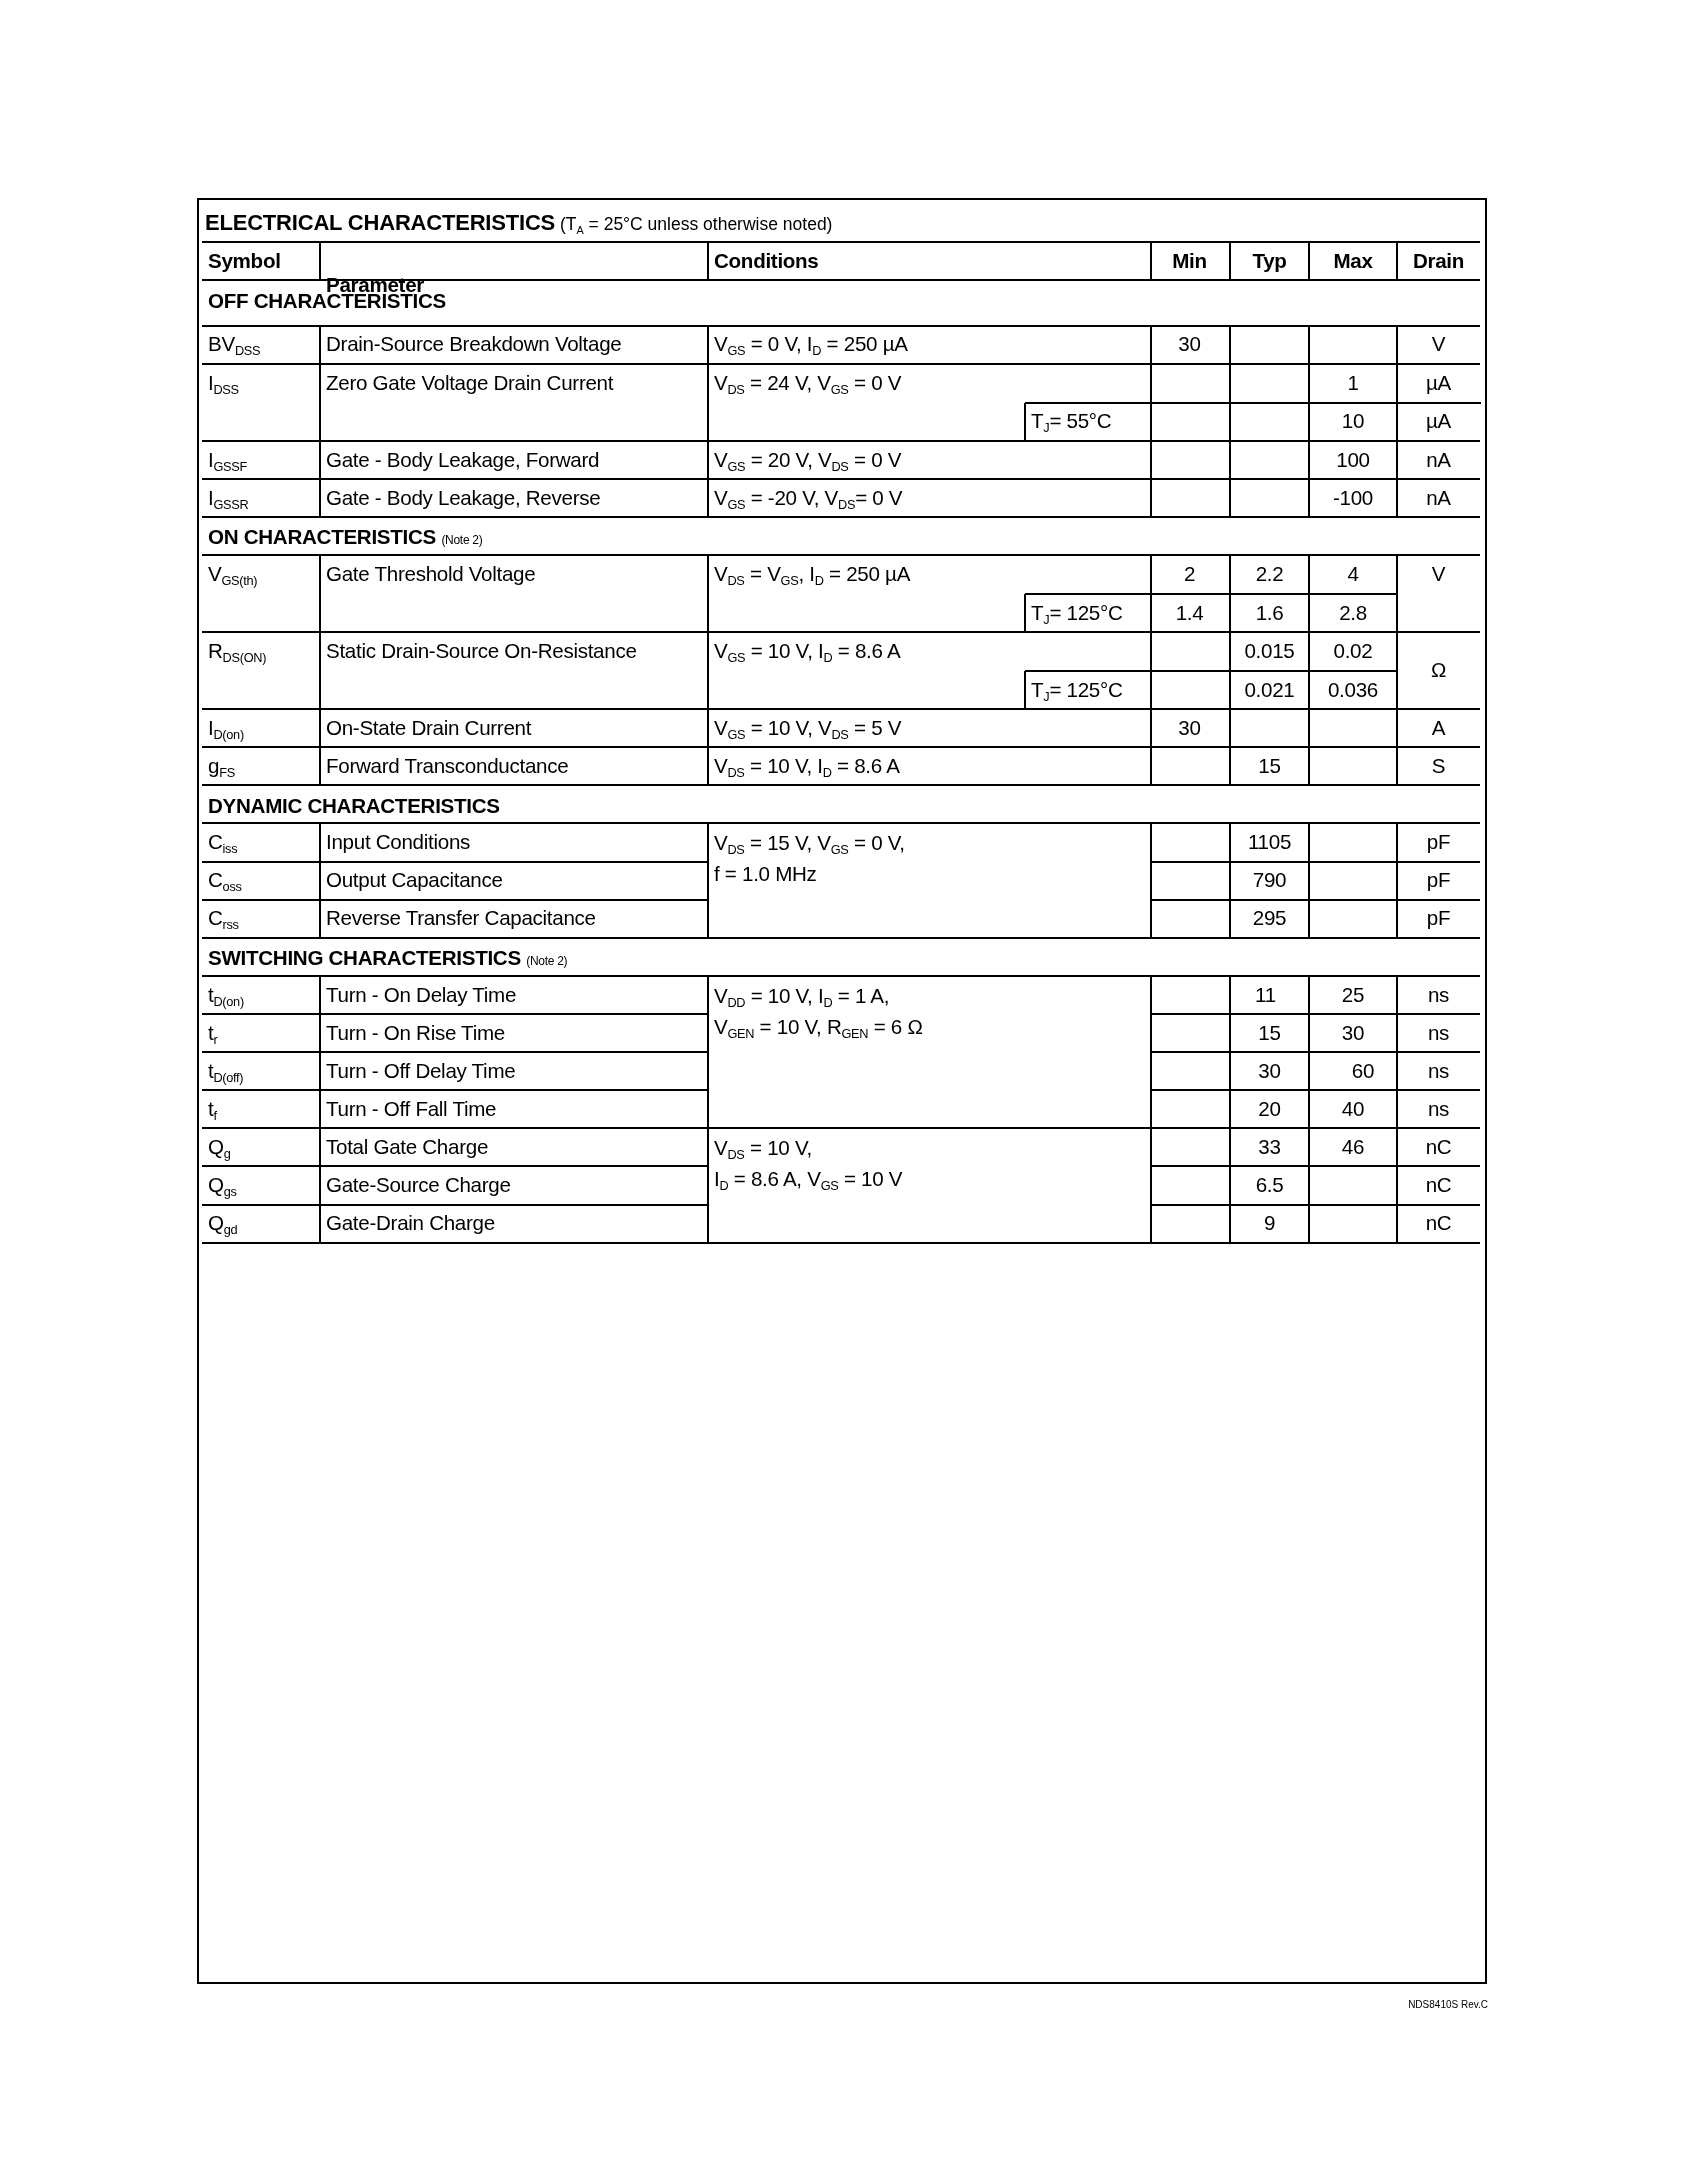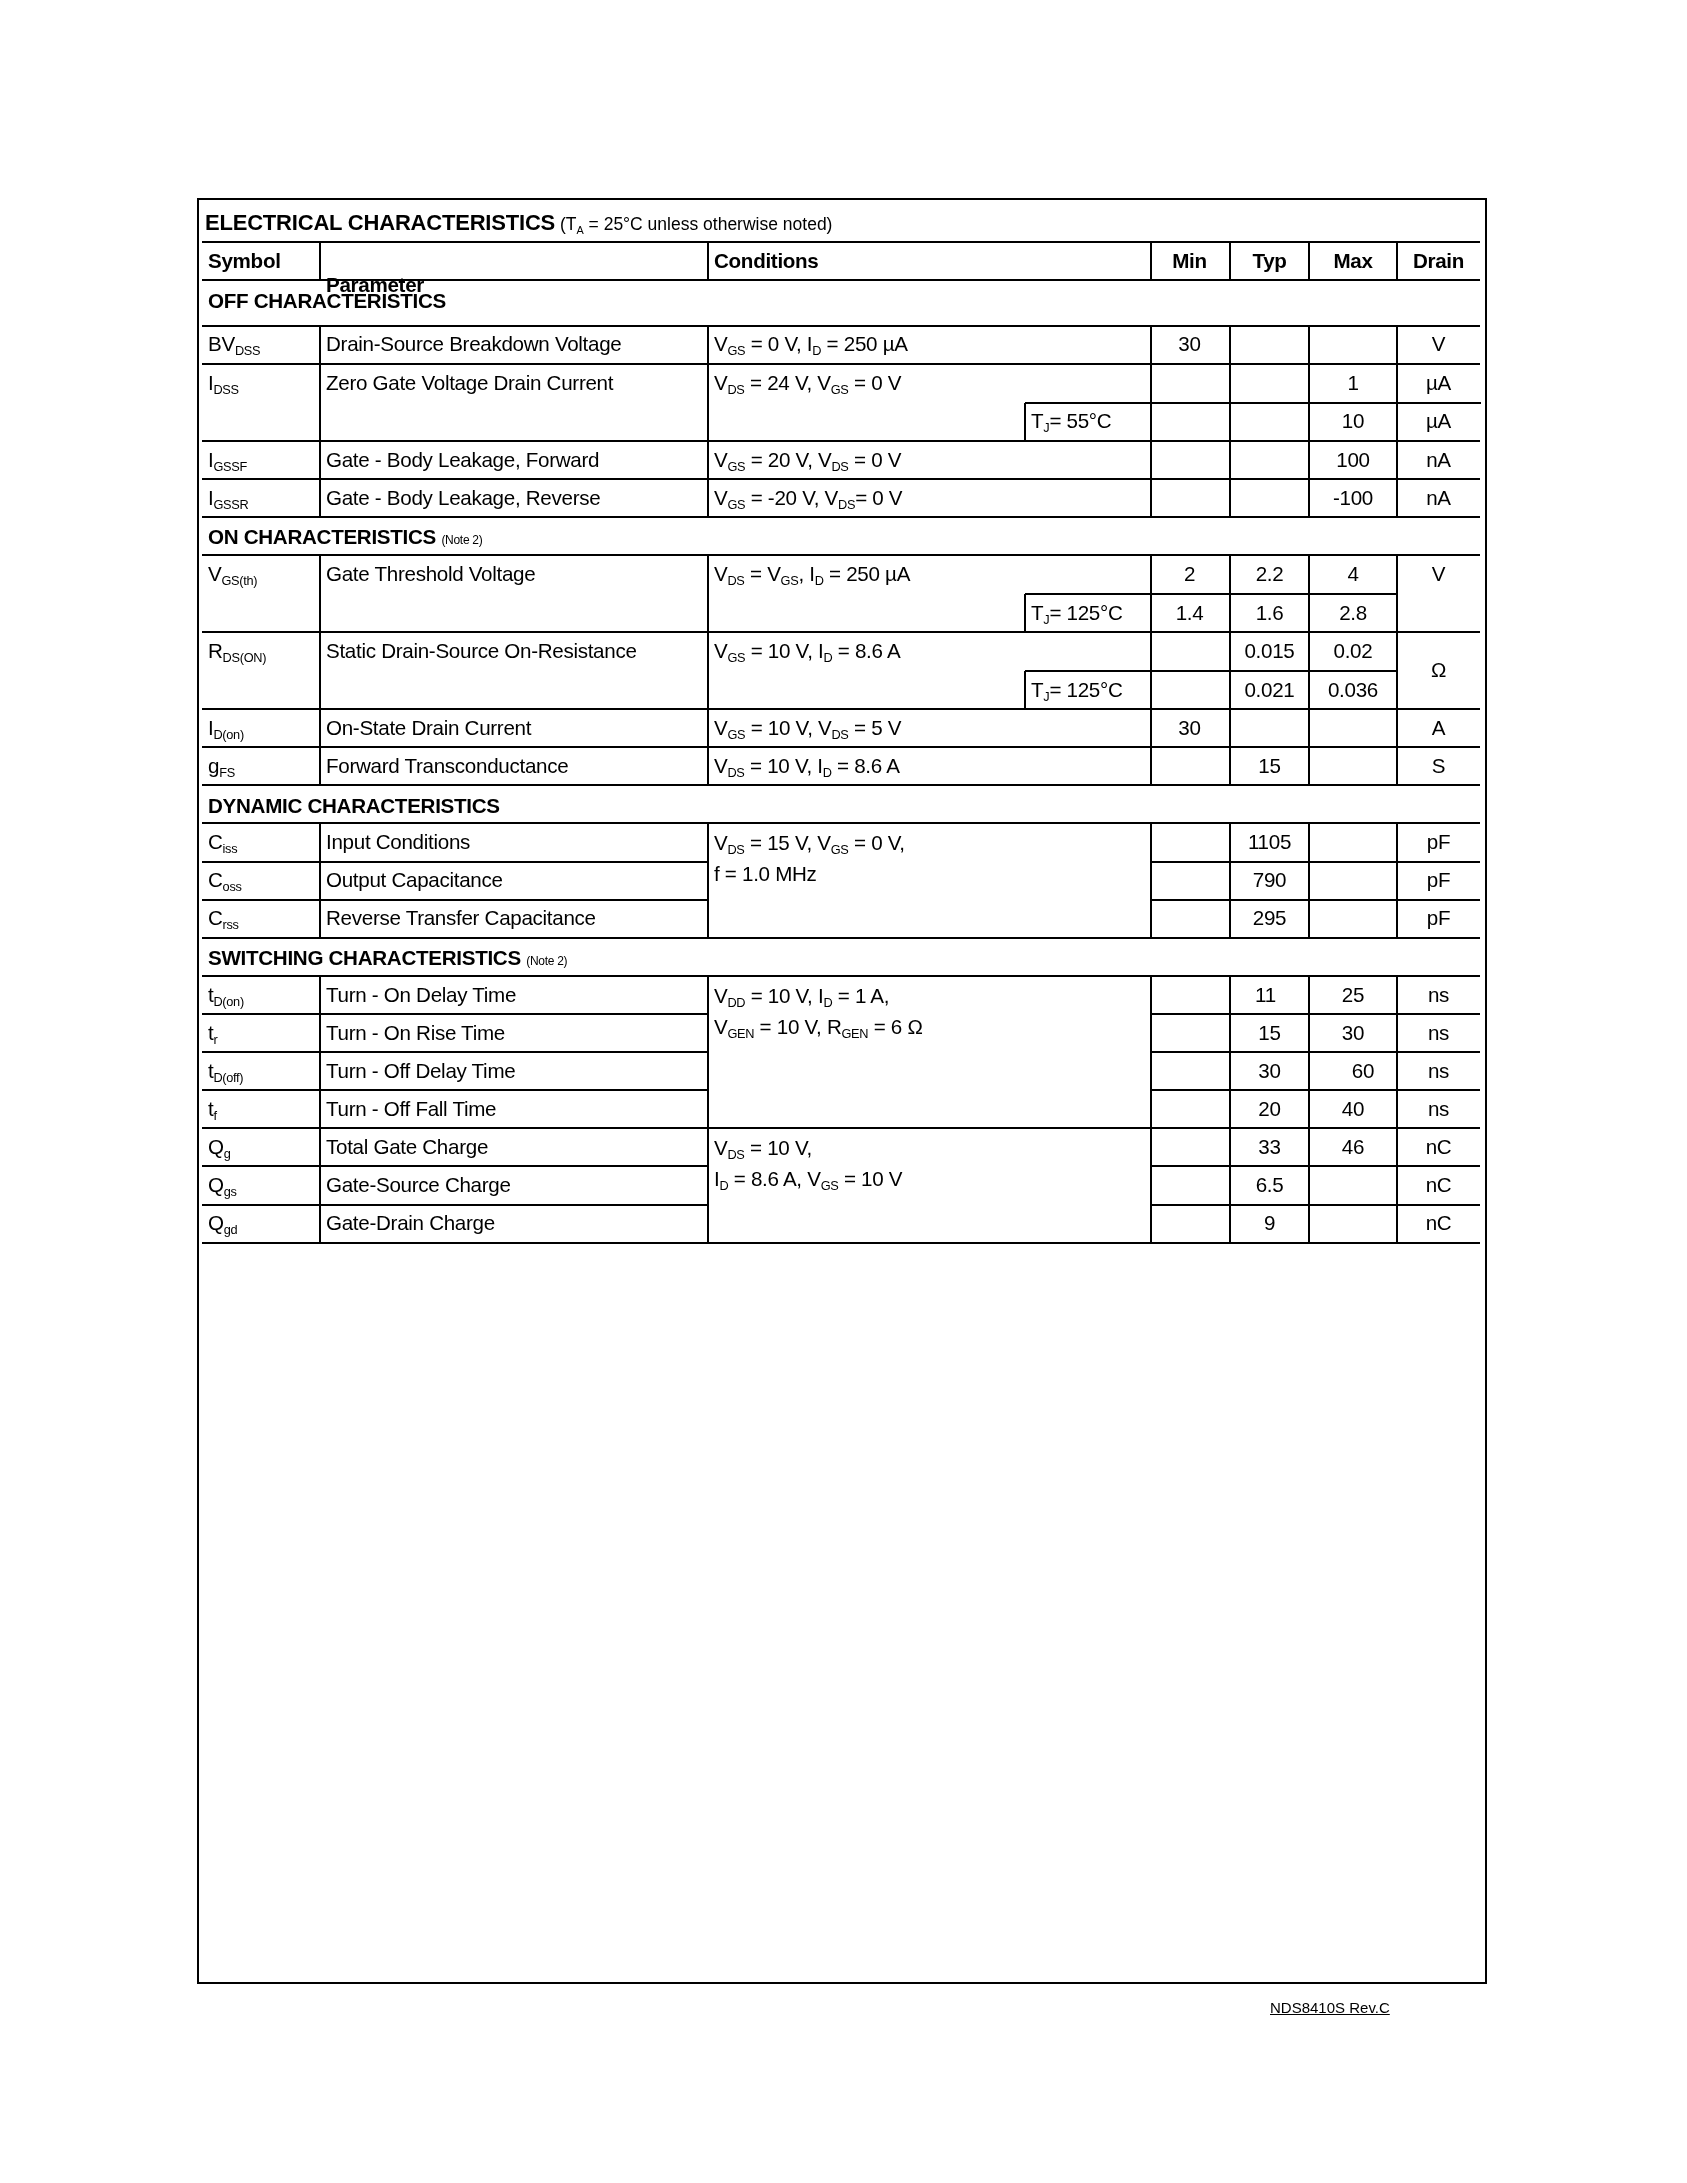--- a/index.html
+++ b/index.html
@@ -9,21 +9,21 @@
   .title .main { font-weight:bold; font-size:22px; letter-spacing:-0.2px; }
   .title .cond { font-size:17.5px; }
   .sub { font-size:0.62em; vertical-align:-0.35em; }
   .hline { position:absolute; height:2.4px; background:#000; }
   .vline { position:absolute; width:2px; background:#000; }
   .cell { position:absolute; white-space:nowrap; font-size:20.6px; line-height:22px; box-sizing:border-box; letter-spacing:-0.3px; }
   .cell.center { text-align:center; }
   .cell.bold { font-weight:bold; }
   .section { font-weight:bold; font-size:20.6px; }
   .note { font-weight:normal; font-size:12px; }
-  .footer { position:absolute; left:1270px; width:1012px; top:1999px; width:218px; font-size:15px;text-decoration:underline; }
+  .footer { position:absolute; left:1270px; width:1012px; top:1999px; width:218px; text-align:right; font-size:10px; }
 </style>
 </head>
 <body>
 
 <div class="outer"></div>
 
 <div class="title">
   <span class="main">ELECTRICAL CHARACTERISTICS</span><span class="cond"><span> (T</span><span class="sub">A</span><span> = 25°C unless otherwise noted)</span></span>
 </div>
 

